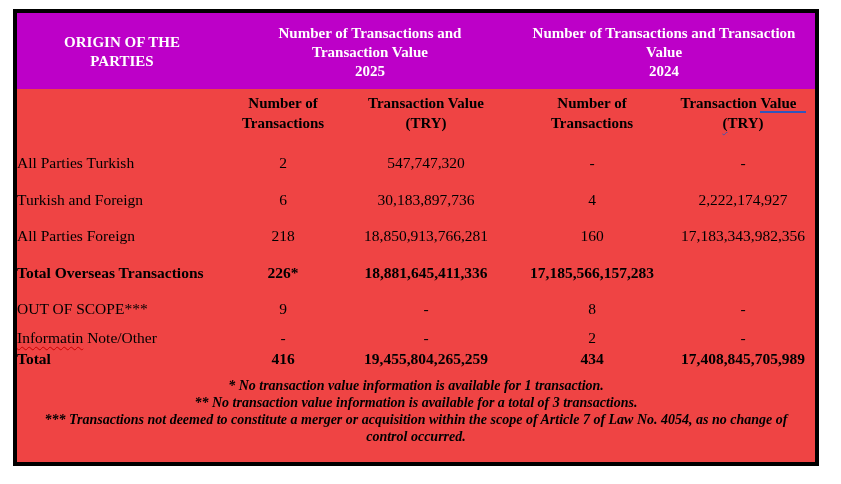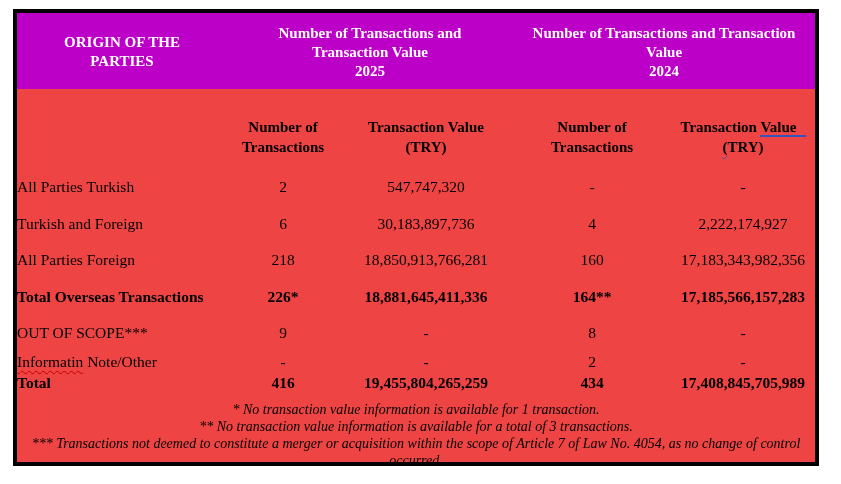--- a/index.html
+++ b/index.html
@@ -24,21 +24,21 @@
   }
   .band .hcell {
     display: flex; align-items: center; justify-content: center;
     text-align: center;
     font-weight: bold; font-size: 15px; line-height: 19px;
     white-space: pre-line;
     padding-top: 2px;
   }
   
   .cols { display: grid; grid-template-columns: 210px 112px 174px 158px 144px; }
-  .subrow { padding-top: 28px; height: 52px; }
+  .subrow { padding-top: 4px; height: 52px; }
   .subcell {
     text-align: center; font-weight: bold; font-size: 15px; line-height: 20px;
     white-space: pre-line;
   }
   .u-blue {
     border-bottom: 2px solid #3355bb;
     padding-right: 9px;
   }
   .u-blue-wavy {
     text-decoration: underline wavy #3355bb 1px;
@@ -54,20 +54,21 @@
     text-decoration: underline wavy #cc0000 1px;
     text-underline-offset: 3px;
   }
   
   .footnotes {
     margin-top: 7px;
     text-align: center;
     font-style: italic;
     font-size: 14px; line-height: 17px;
     padding: 0 10px;
+    font-weight: bold;
   }
 </style>
 </head>
 <body>
 
 <div class="sheet">
 
   <div class="band">
     <div class="hcell">ORIGIN OF THE
 PARTIES</div>
@@ -111,21 +112,20 @@
     <div class="num">218</div>
     <div class="num">18,850,913,766,281</div>
     <div class="num">160</div>
     <div class="num">17,183,343,982,356</div>
   </div>
 
   <div class="cols trow bold">
     <div class="lbl">Total Overseas Transactions</div>
     <div class="num">226*</div>
     <div class="num">18,881,645,411,336</div>
-    <div class="num">164**</div>
     <div class="num">17,185,566,157,283</div>
   </div>
 
   <div class="cols trow">
     <div class="lbl">OUT OF SCOPE***</div>
     <div class="num">9</div>
     <div class="num">-</div>
     <div class="num">8</div>
     <div class="num">-</div>
   </div>

